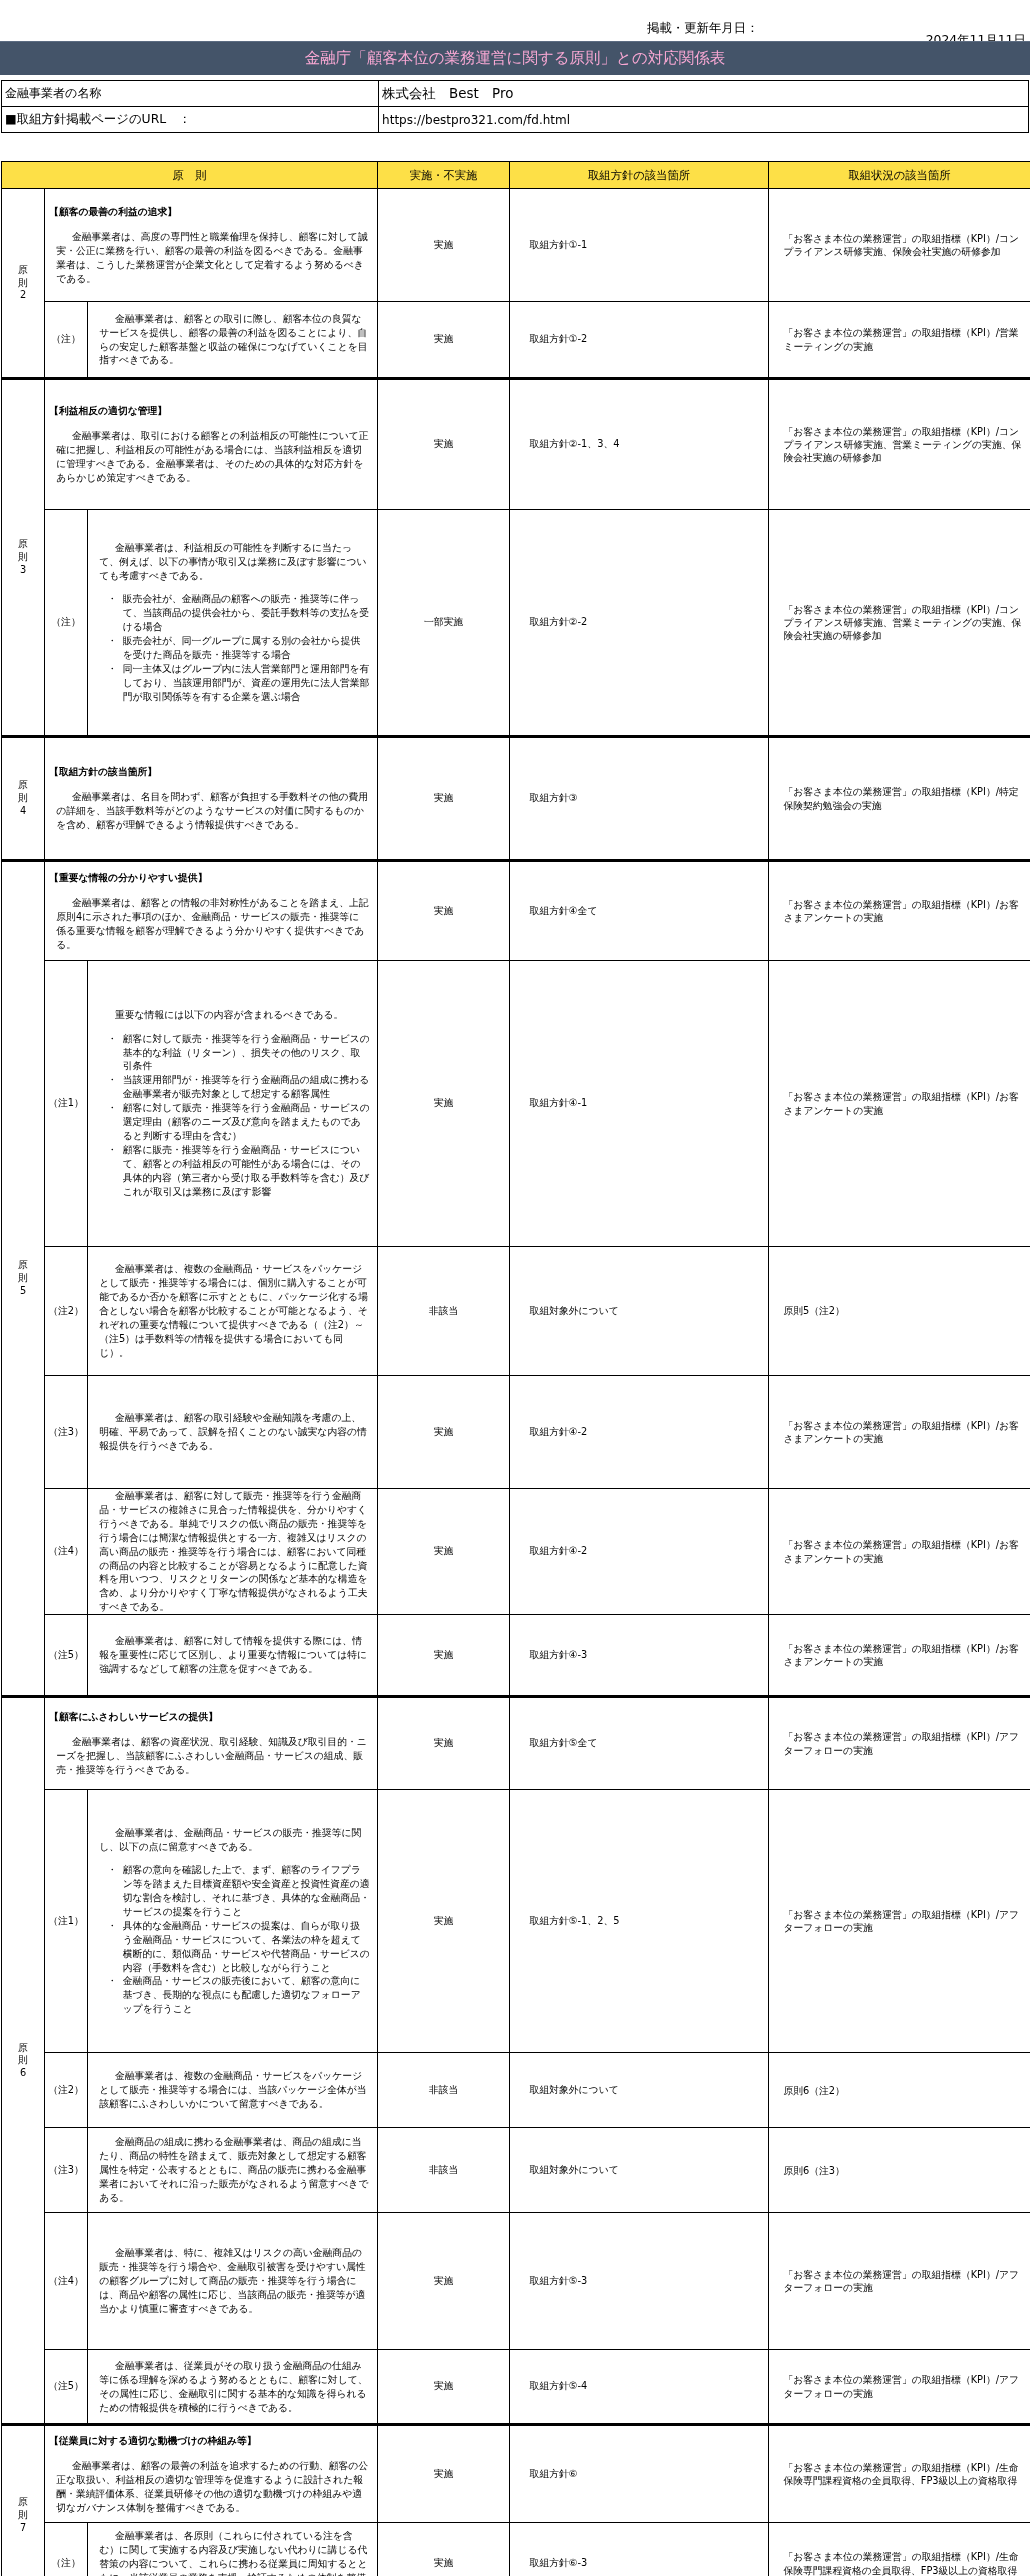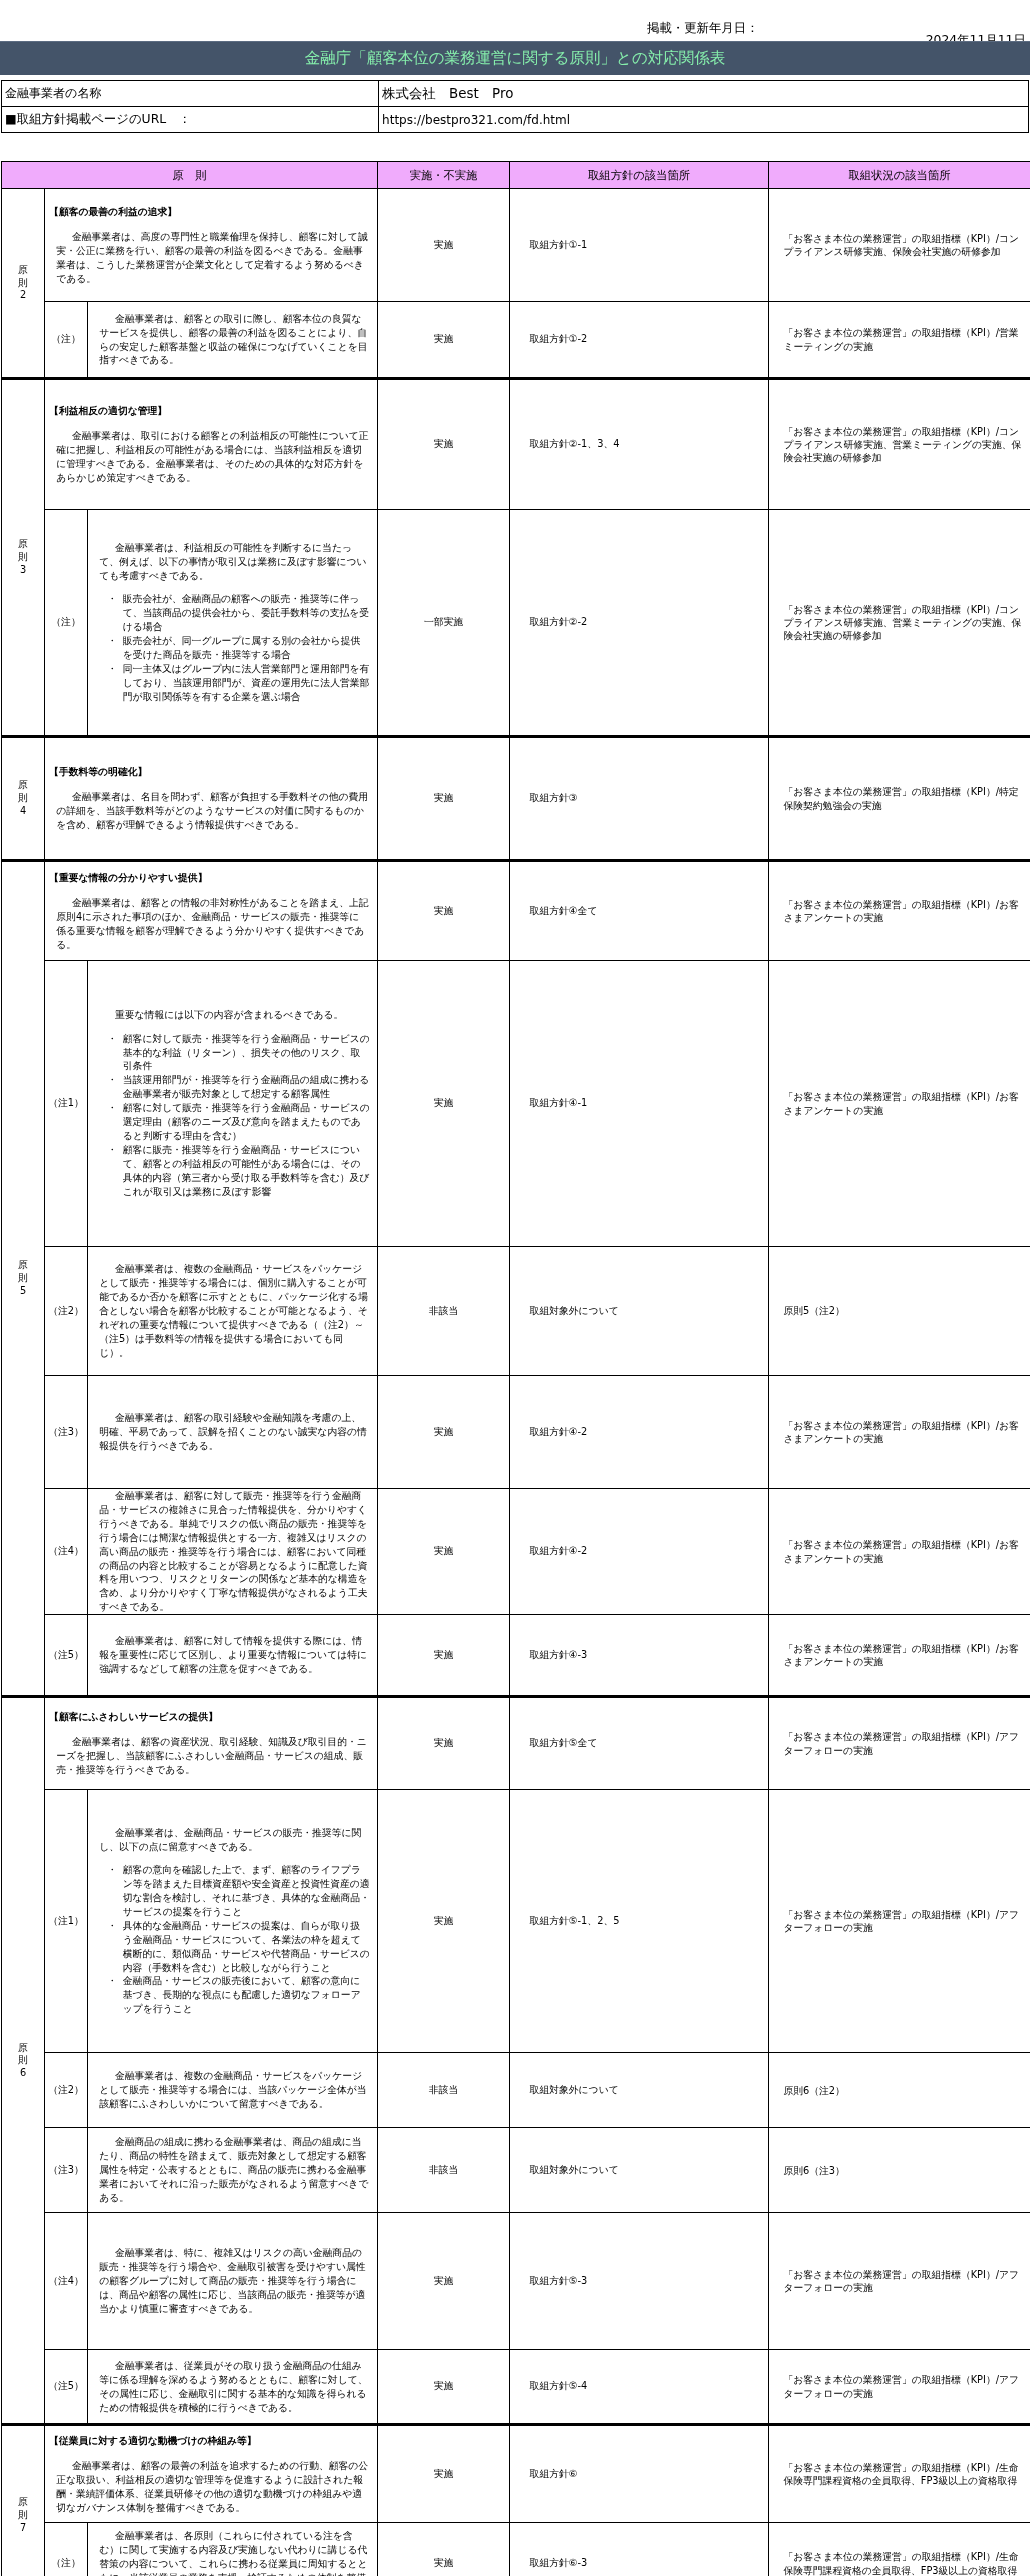--- a/index.html
+++ b/index.html
@@ -1,31 +1,31 @@
 <!DOCTYPE html>
 <html style="font-size:8.2px"><head>
 <meta charset="utf-8">
 <style>
   * { box-sizing: border-box; margin: 0; padding: 0; }
   html, body { width: 1030px; background: #ffffff; }
   body { font-family: "DejaVu Sans", "Liberation Sans", sans-serif; color: #000; position: relative; height: 2822px; }
   .date-row { position: absolute; top: 19.6px; left: 0; width: 1030px; height: 16.5px; font-size: 12.4px; }
   .date-label { position: absolute; left: 647px; top: 0; }
   .date-value { position: absolute; right: 4.1px; top: 12px; }
-  .title-bar { position: absolute; top: 41px; left: 0; width: 1030px; height: 34px; background: #445469; color: #86efac; font-size: 15.5px; display: flex; align-items: center; justify-content: center; border-top: 1px solid #5c6c82; }
+  .title-bar { position: absolute; top: 41px; left: 0; width: 1030px; height: 34px; background: #445469; color: #f9a8d4; font-size: 15.5px; display: flex; align-items: center; justify-content: center; border-top: 1px solid #5c6c82; }
   table { border-collapse: collapse; table-layout: fixed; }
   .info { position: absolute; top: 80px; left: 1px; width: 1028px; }
   .info td { border: 1.5px solid #000; height: 26px; font-size: 12.4px; padding: 0 3.1px; vertical-align: middle; }
   .info td.k { width: 377px; }
   .info .name-k { font-size: 12px; }
   .info .name-v { font-size: 13.4px; }
   .info .url { font-size: 12px; }
   .main { position: absolute; top: 161px; left: 1px; width: 1028px; }
   .main td, .main th { border: 1.5px solid #000; font-size: 9.8px; vertical-align: middle; }
-  .main th { background: #f0abfc; font-weight: normal; height: 27px; font-size: 11.3px; text-align: center; }
+  .main th { background: #fde047; font-weight: normal; height: 27px; font-size: 11.3px; text-align: center; }
   .c-prin { width: 43px; text-align: center; font-size: 13.4px; line-height: 1.3; }
   .c-note { width: 43px; text-align: center; font-size: 10.3px; }
   .c-text { width: 290px; padding: 0 7.2px 0 11.3px; line-height: 1.42; }
   .c-text-wide { padding: 0 8.2px 0 4.1px; line-height: 1.42; }
   .c-impl { width: 132px; text-align: center; font-size: 13.4px; }
   .c-pol { width: 259px; padding-left: 19.6px; font-size: 10.8px; }
   .c-stat { width: 262px; padding: 0 2.1px 0 14.4px; font-size: 10.3px; line-height: 1.35; }
   .heading { font-weight: bold; display: block; margin-bottom: 11.3px; font-size: 9.8px; }
   .para { display: block; text-indent: 1.6em; padding-left: 7.2px; }
   .note-para { display: block; text-indent: 1.6em; }
@@ -120,21 +120,21 @@
         </td>
         <td class="c-impl">一部実施</td>
         <td class="c-pol">取組方針②-2</td>
         <td class="c-stat">「お客さま本位の業務運営」の取組指標（KPI）/コンプライアンス研修実施、営業ミーティングの実施、保険会社実施の研修参加</td>
       </tr>
       <tr class="sep-top" style="height: 124px;">
         <td class="c-prin" rowspan="1" style="white-space: pre-line;">原
 則
 4</td>
         <td colspan="2" class="c-text-wide">
-          <span class="heading">【手数料等の明確化】</span>
+          <span class="heading">【取組方針の該当箇所】</span>
           <span class="para">金融事業者は、名目を問わず、顧客が負担する手数料その他の費用の詳細を、当該手数料等がどのようなサービスの対価に関するものかを含め、顧客が理解できるよう情報提供すべきである。</span>
         </td>
         <td class="c-impl">実施</td>
         <td class="c-pol">取組方針③</td>
         <td class="c-stat">「お客さま本位の業務運営」の取組指標（KPI）/特定保険契約勉強会の実施</td>
       </tr>
       <tr class="sep-top" style="height: 100px;">
         <td class="c-prin" rowspan="6" style="white-space: pre-line;">原
 則
 5</td>

